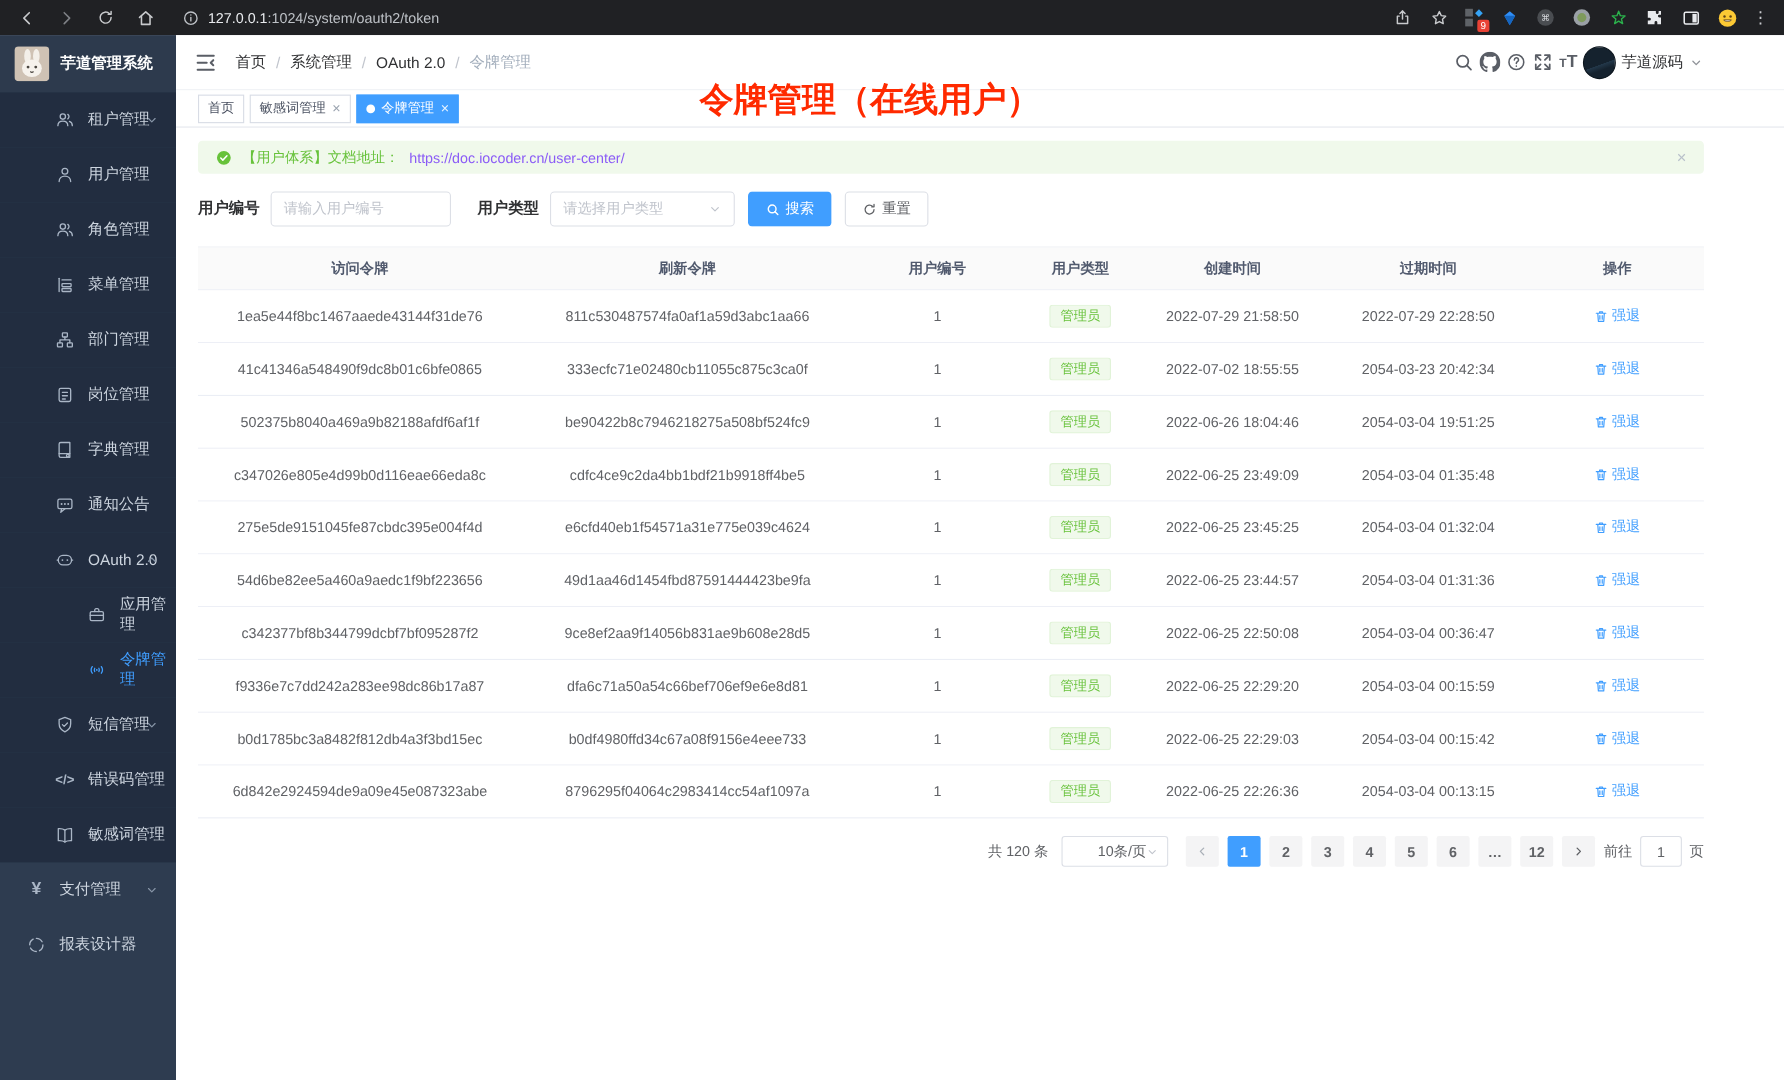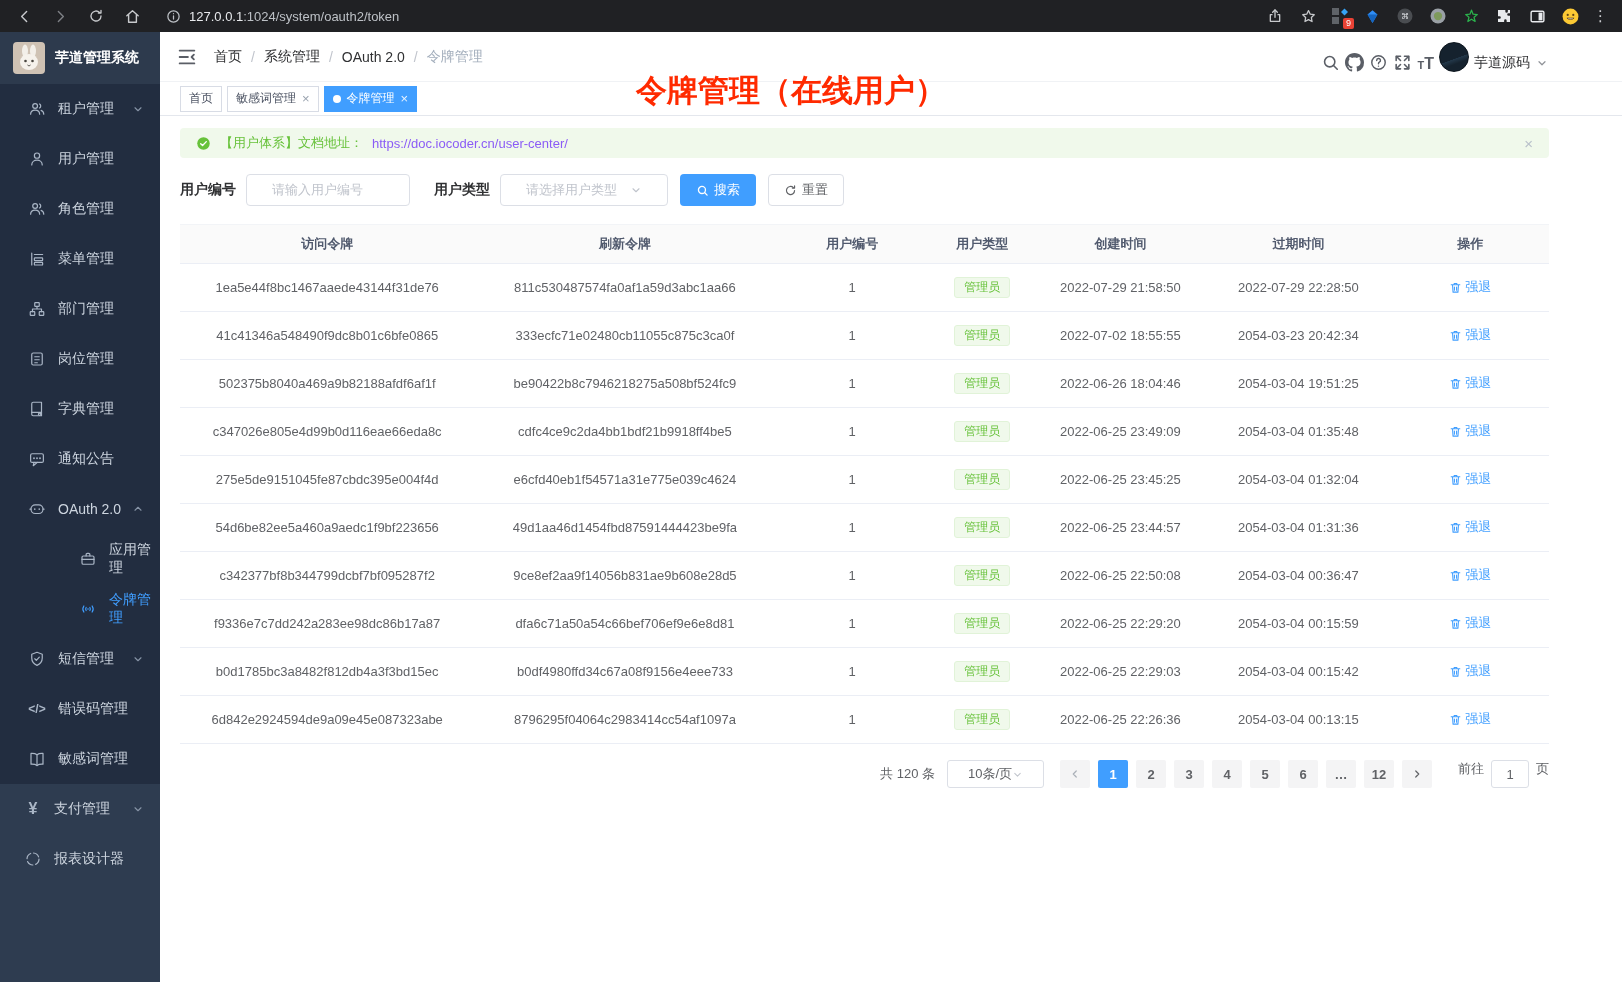--- a/index.html
+++ b/index.html
@@ -21,39 +21,39 @@
 
   
   .app{display:flex;height:950px}
   .sidebar{width:160px;background:#2e3c50;flex-shrink:0;display:flex;flex-direction:column;overflow:hidden}
   .side-header{height:52px;background:#2d3a4d;display:flex;align-items:center;gap:10px;padding-left:13px;flex-shrink:0}
   .logo{width:32px;height:32px;border-radius:4px;overflow:hidden;flex-shrink:0}
   .side-title{color:#fff;font-size:14px;font-weight:bold;white-space:nowrap}
   .menu{flex:1}
   .menu-item{height:50px;display:flex;align-items:center;font-size:14px;color:#cdd5df;cursor:pointer;position:relative}
   .menu-item.sec-sub,.menu-item.sec-child{background:#222d40}
-  .menu-item.sec-sub{padding-left:28px}
+  .menu-item.sec-sub{padding-left:50px}
   .menu-item.sec-child{padding-left:79px}
   .menu-item.sec-top{padding-left:24px}
   .menu-item .mi-icon{width:18px;height:18px;margin-right:12px;color:#aab6c6;display:flex;align-items:center;justify-content:center;flex-shrink:0}
   .menu-item .mi-icon b{font-weight:bold;font-size:12px;font-style:normal}
   .menu-item.active{color:#409eff}
   .menu-item.active .mi-icon{color:#409eff}
   .mi-chev{position:absolute;right:16px;width:12px;height:12px;color:#8794a6}
   .mi-chev.up{transform:rotate(180deg)}
 
   
   .main{flex:1;display:flex;flex-direction:column;position:relative;background:#fff;min-width:0}
   .navbar{height:50px;display:flex;align-items:center;padding:0 74px 0 16px;border-bottom:1px solid #f0f2f5;flex-shrink:0}
   .hamburger{width:22px;height:22px;color:#5a5e66;cursor:pointer}
   .breadcrumb{display:flex;align-items:center;gap:9px;margin-left:16px;font-size:14px;color:#303133}
   .crumb{cursor:pointer}
   .crumb.last{color:#a3aebc;cursor:default}
   .crumb-sep{color:#c0c4cc}
-  .nav-right{margin-left:auto;display:flex;align-items:flex-end;gap:5px;color:#5a5e66}
+  .nav-right{margin-left:auto;display:flex;align-items:center;gap:5px;color:#5a5e66}
   .nav-ico{width:19px;height:19px;display:flex;align-items:center;justify-content:center;cursor:pointer}
   .ft{font-size:16px;font-weight:bold;line-height:1;cursor:pointer}
   .ft i{font-style:normal;font-size:11px}
   .avatar{width:30px;height:30px;border-radius:50%;background:linear-gradient(160deg,#15222e 55%,#23384a 56%,#15222e 70%);
     border:1px solid #0b141c;cursor:pointer}
   .uname{font-size:14px;color:#303133;display:flex;align-items:center;gap:6px;cursor:pointer}
   .uname .mi-chev{position:static;color:#909399}
 
   
   .tags{height:34px;display:flex;align-items:center;gap:5px;padding-left:20px;border-bottom:1px solid #e4e7ed;flex-shrink:0}
@@ -69,21 +69,21 @@
   
   .content{padding:12px 73px 0 20px}
   .alert{height:30px;background:#f0f9eb;border-radius:4px;display:flex;align-items:center;gap:9px;
     padding:0 16px;font-size:13px;color:#67c23a}
   .alert .link{color:#8b5cf6;cursor:pointer}
   .alert .close{margin-left:auto;color:#b8c0ca;font-size:15px;cursor:pointer;line-height:1}
 
   .filters{display:flex;align-items:center;margin-top:16px;font-size:14px}
   .f-label{font-weight:bold;color:#303133;margin-right:10px}
   .input,.select{height:32px;border:1px solid #dcdfe6;border-radius:4px;display:flex;align-items:center;
-    padding:0 25px;color:#c0c4cc;font-size:13px;background:#fff;cursor:text}
+    padding:0 11px;color:#c0c4cc;font-size:13px;background:#fff;cursor:text}
   .input{width:164px;margin-right:24px}
   .select{width:168px;justify-content:space-between;cursor:pointer;margin-right:12px}
   .btn{height:32px;border-radius:4px;display:inline-flex;align-items:center;gap:5px;font-size:13px;
     padding:0 15px;cursor:pointer;border:1px solid transparent}
   .btn-primary{background:#409eff;color:#fff;margin-left:0}
   .btn-plain{background:#fff;border-color:#dcdfe6;color:#606266;margin-left:12px}
 
   
   .table{margin-top:18px;width:100%;font-size:13px;color:#606266}
   .thead,.tr{display:flex;align-items:center}
@@ -95,27 +95,27 @@
   .tag-success{display:inline-block;background:#f0f9eb;border:1px solid #e1f3d8;color:#67c23a;
     border-radius:3px;padding:2px 9px;font-size:12px;line-height:1.3}
   .action{color:#409eff;display:inline-flex;align-items:center;gap:3px;cursor:pointer}
   .action svg{width:13px;height:13px}
 
   
   .pagination{display:flex;align-items:center;justify-content:flex-end;gap:8px;margin-top:16px;
     font-size:13px;color:#606266}
   .ptotal{margin-right:4px}
   .psel{width:97px;height:28px;border:1px solid #dcdfe6;border-radius:3px;display:flex;align-items:center;
-    justify-content:center;padding:0 8px;cursor:pointer;margin-right:8px}
+    justify-content:flex-end;padding:0 8px;cursor:pointer;margin-right:8px}
   .pbtn{min-width:30px;height:28px;padding:0 4px;background:#f4f4f5;border-radius:2px;display:flex;
     align-items:center;justify-content:center;cursor:pointer;font-weight:bold;color:#606266}
   .pbtn.active{background:#409eff;color:#fff}
   .pbtn.nav{color:#aab0b8}
   .pbtn.nav svg{width:12px;height:12px}
-  .goto{display:flex;align-items:flex-start;gap:7px;margin-left:18px}
+  .goto{display:flex;align-items:center;gap:7px;margin-left:0}
   .goto-input{width:38px;height:28px;border:1px solid #dcdfe6;border-radius:3px;text-align:center;
     font-size:13px;color:#606266;font-family:inherit}
 </style>
 </head>
 <body>
 
 <div class="browser">
   <div class="b-left">
     <span class="b-btn">
       <svg viewBox="0 0 24 24" width="17" height="17" fill="none" stroke="currentColor" stroke-width="2" stroke-linecap="round" stroke-linejoin="round">

